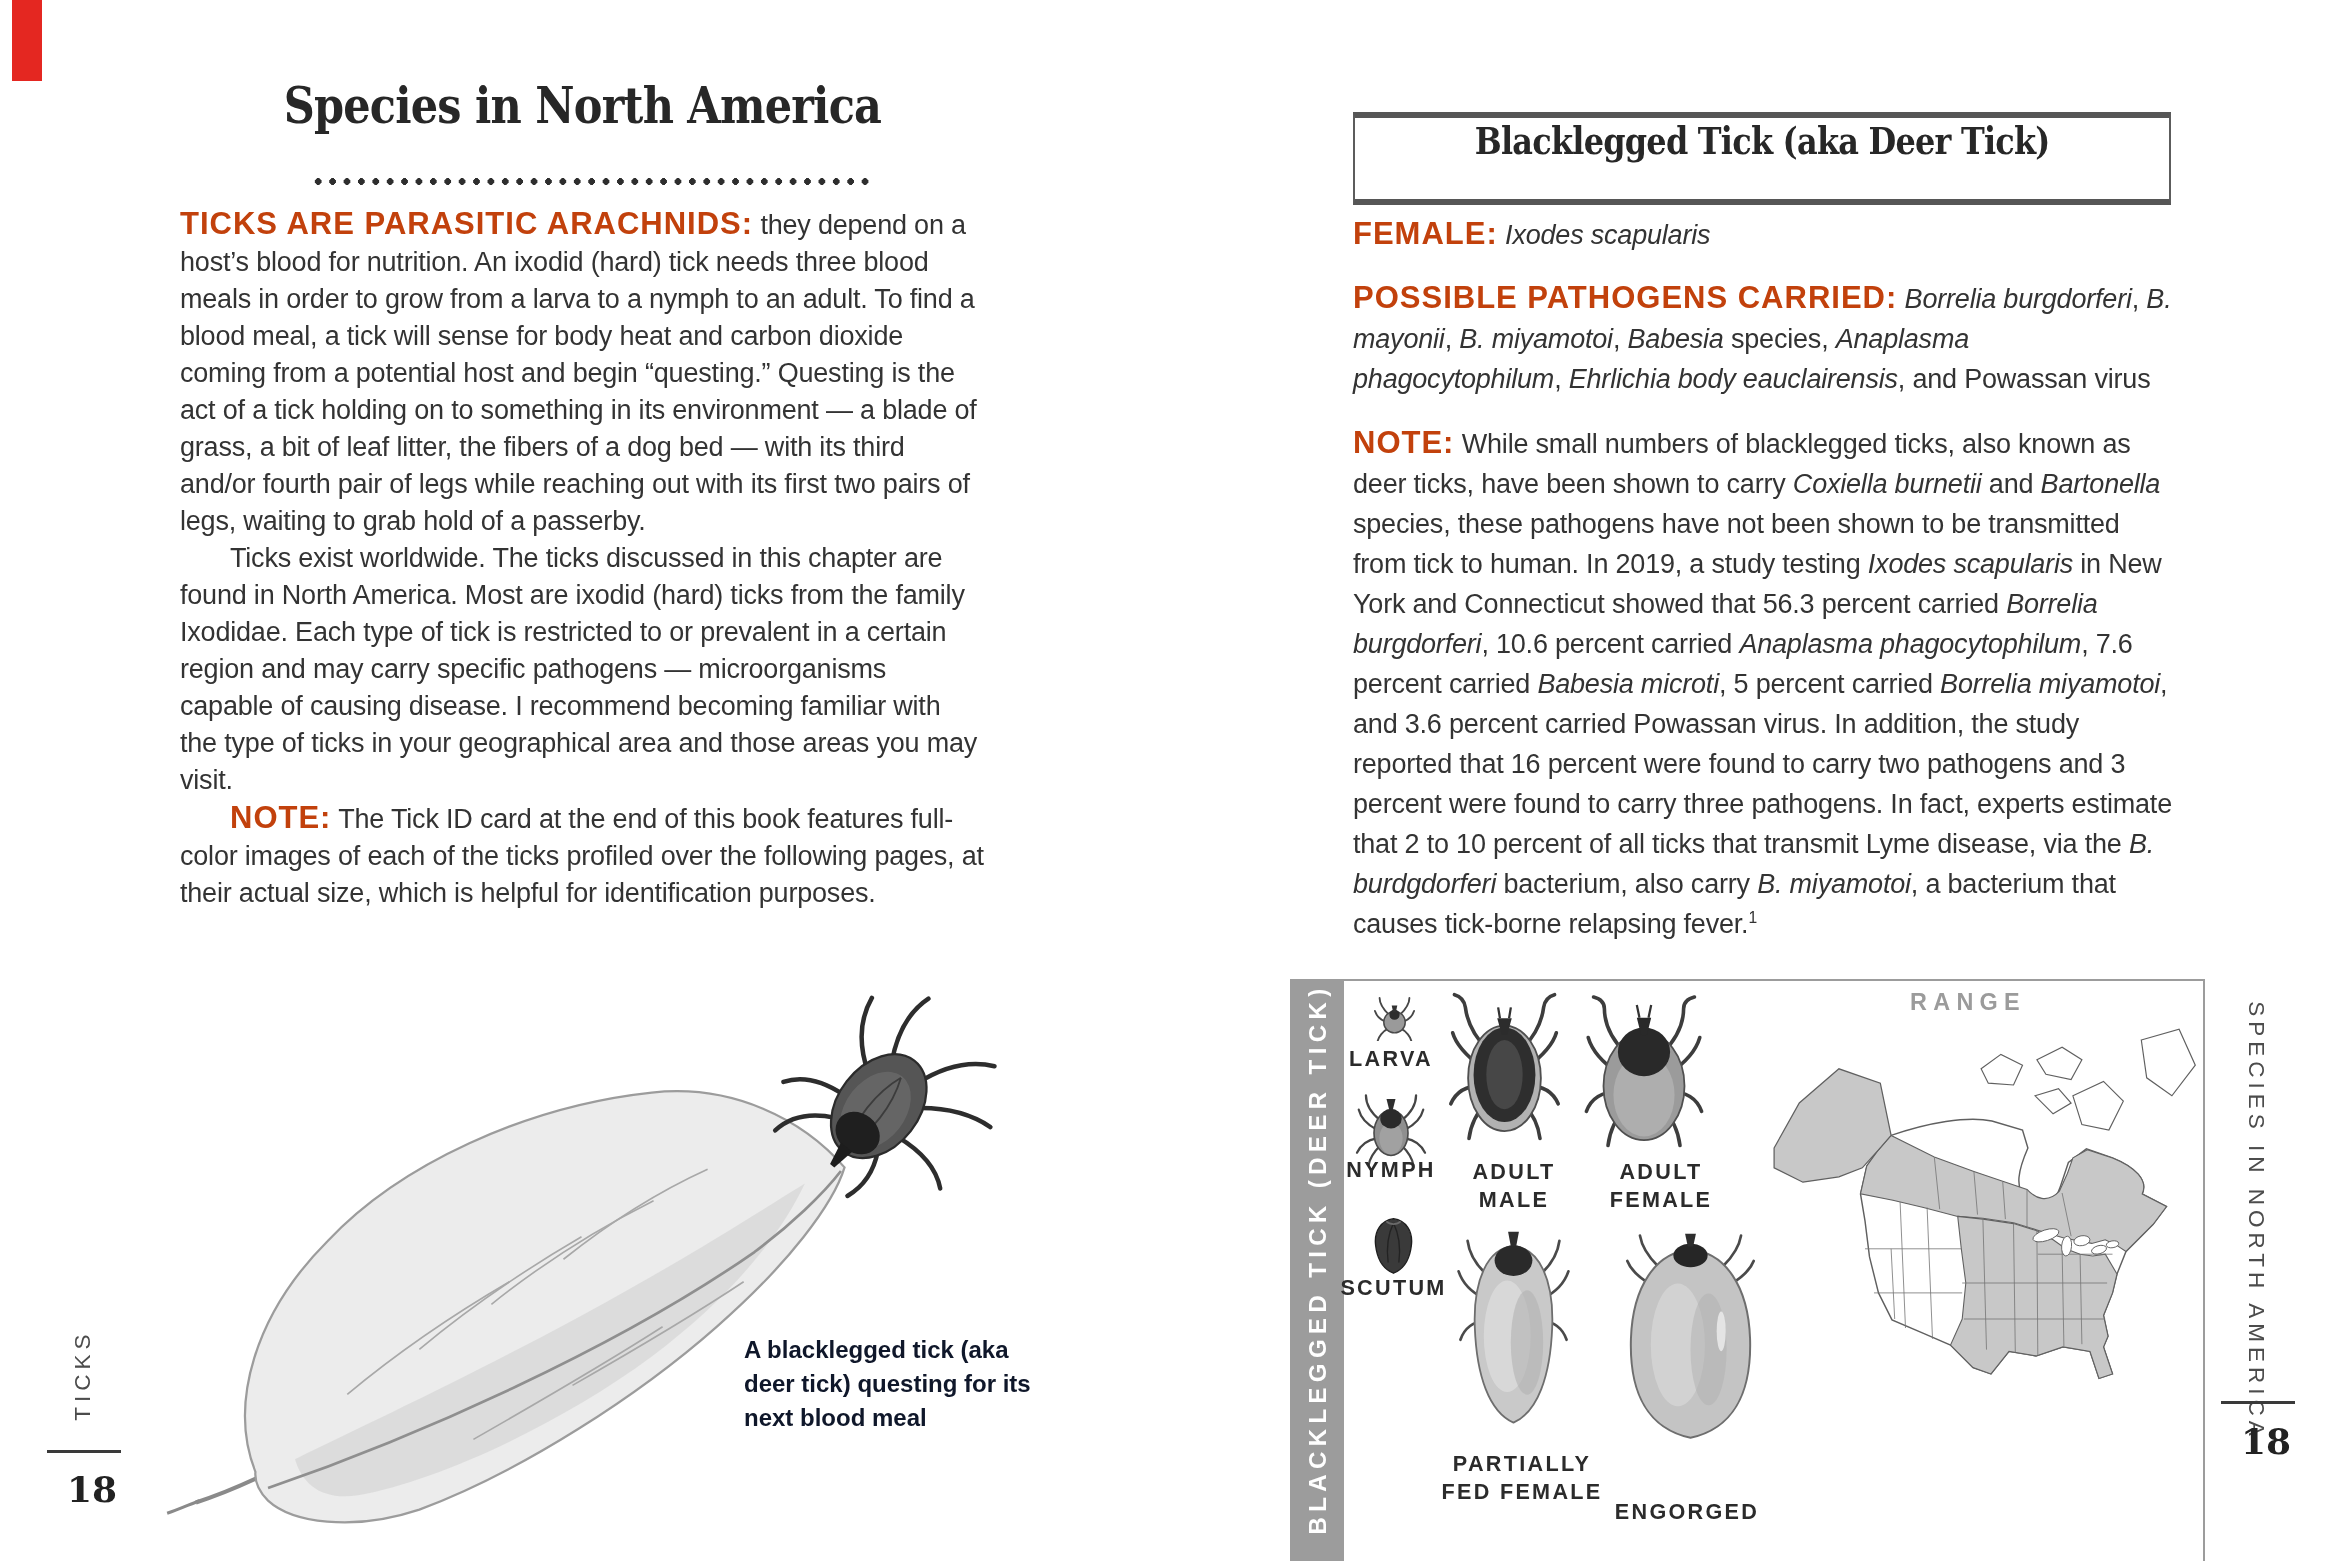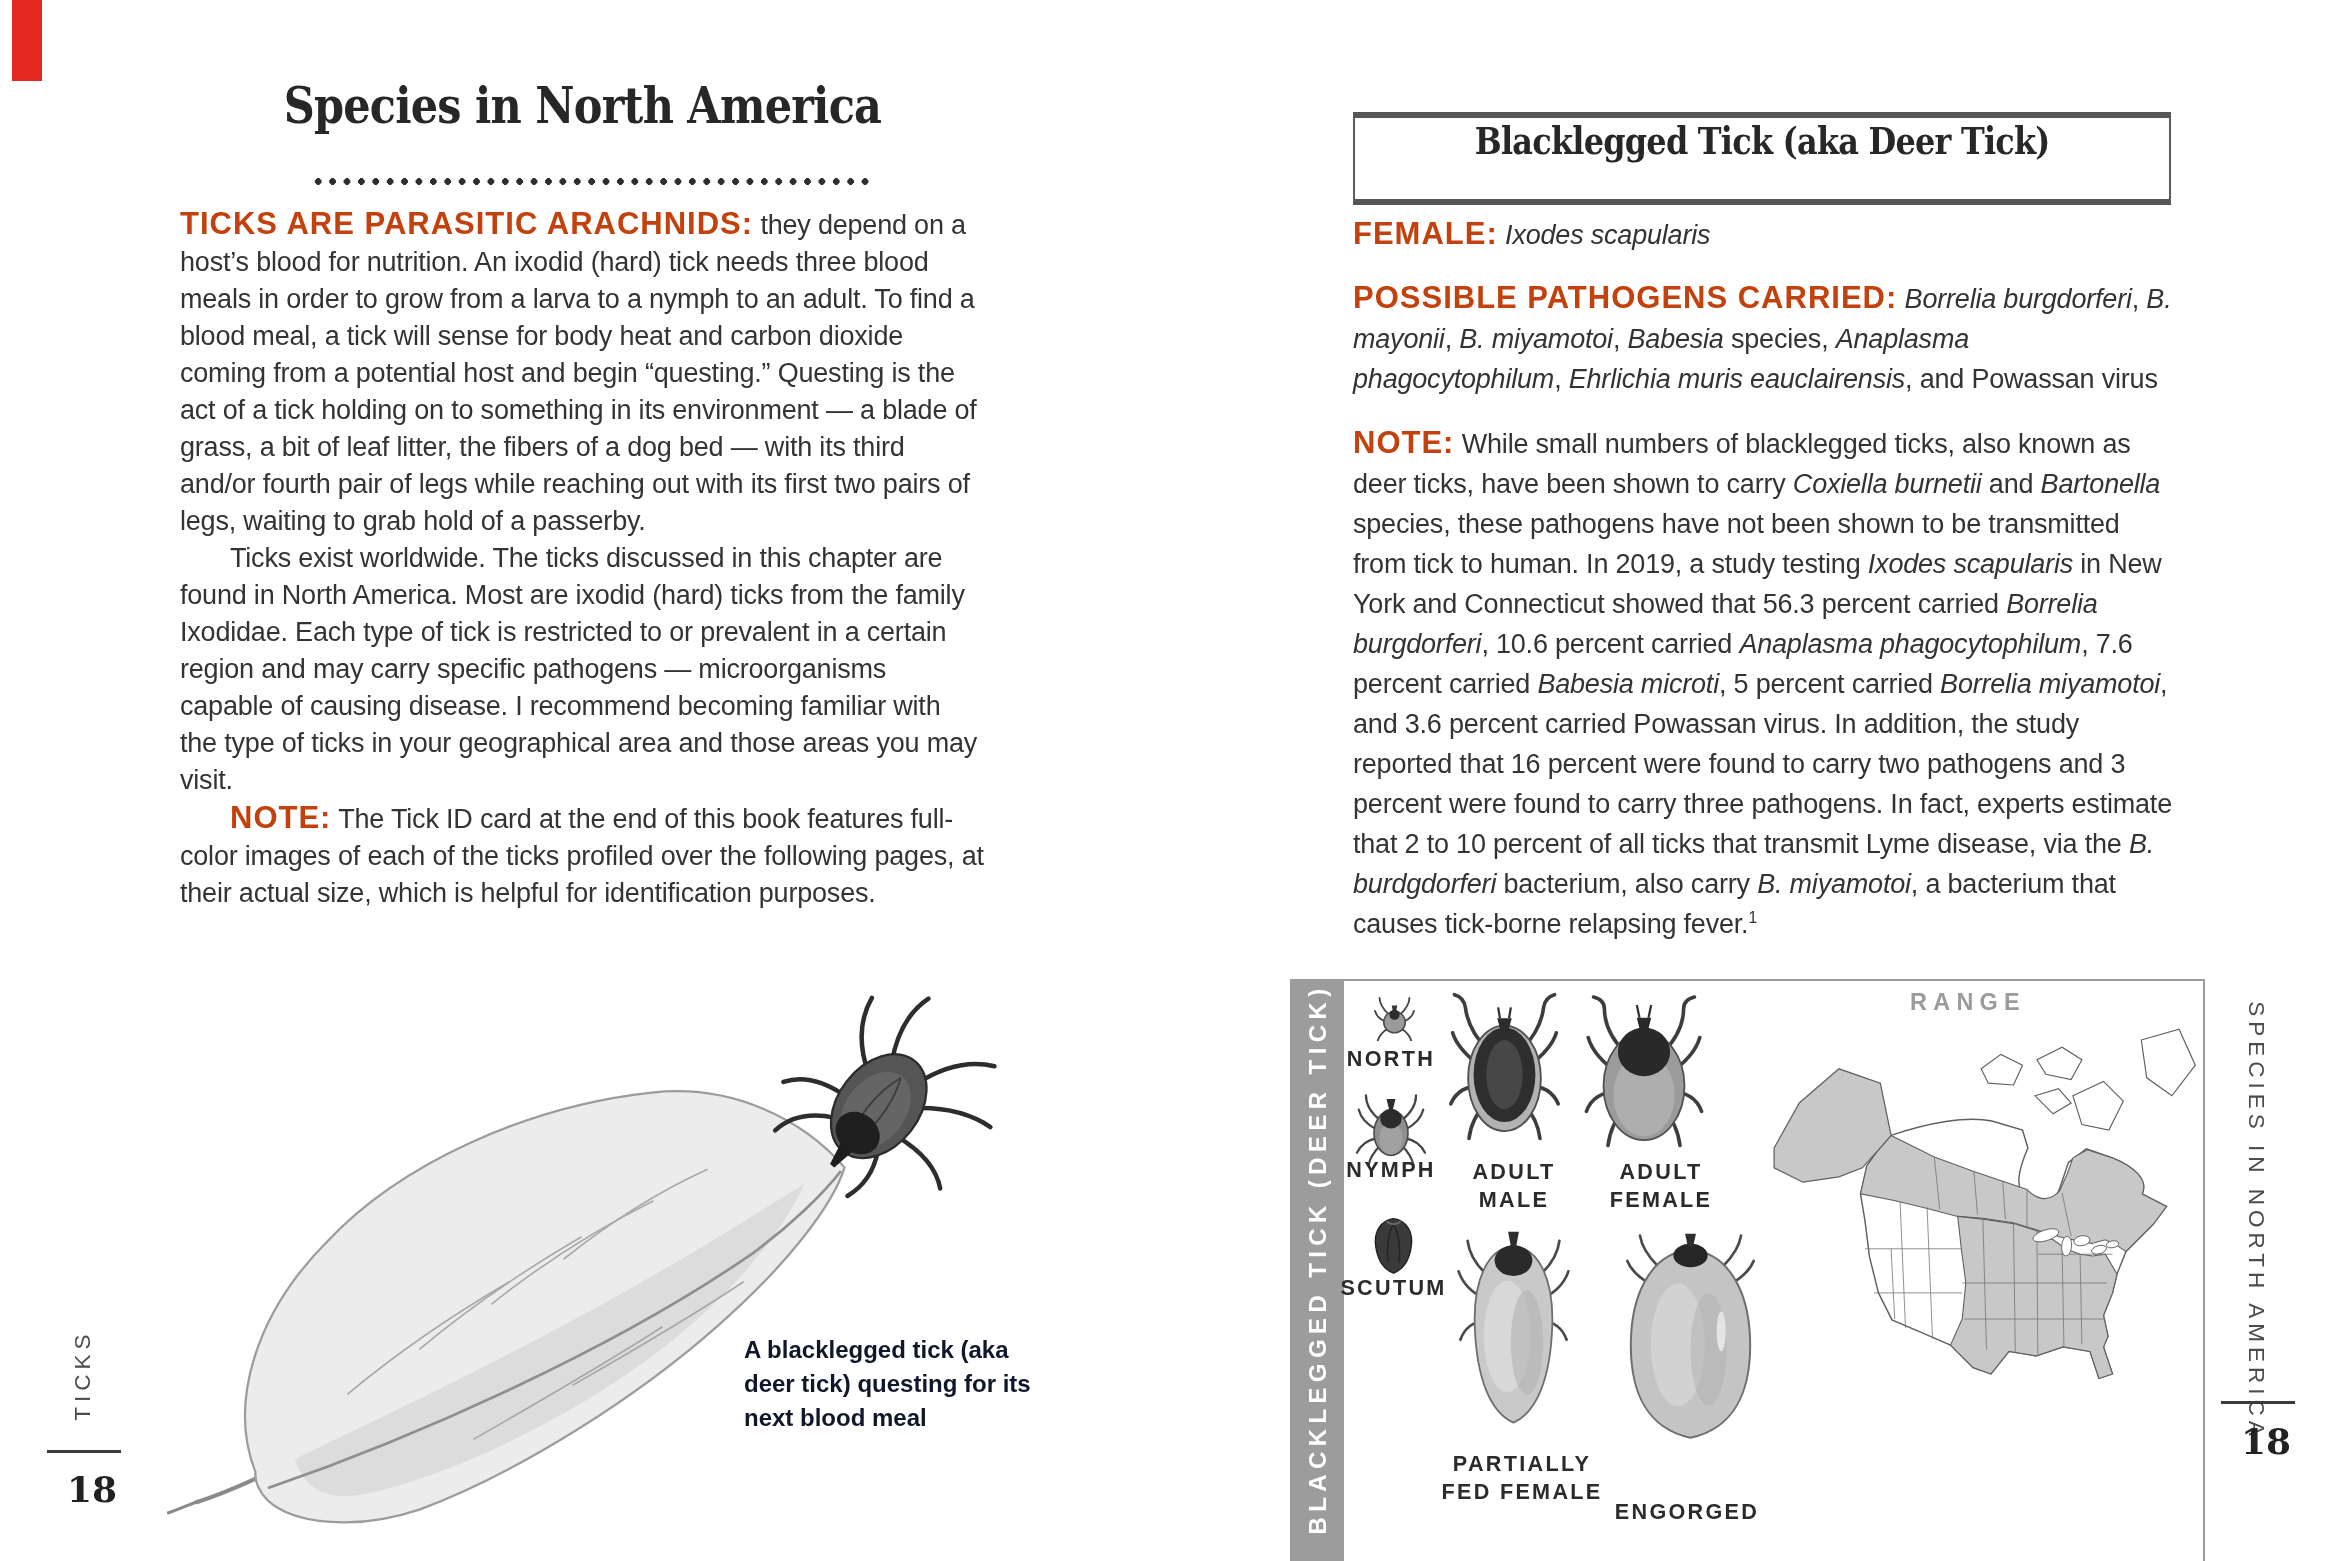--- a/index.html
+++ b/index.html
@@ -116,42 +116,42 @@
   <div class="abs vlabel vlabel-left">TICKS</div>
   <div class="abs folio-rule" style="left:47px;top:1450px;"></div>
   <div class="abs folio" style="left:67px;top:1468px;">18</div>
 
   <div class="abs slab titlebox">
     <span class="condense">Blacklegged Tick (aka Deer Tick)</span>
   </div>
 
   <div class="abs bodycopy right-col">
     <p><b>FEMALE:</b> <i>Ixodes scapularis</i></p>
-    <p><b>POSSIBLE PATHOGENS CARRIED:</b> <i>Borrelia burgdorferi</i>, <i>B. mayonii</i>, <i>B. miyamotoi</i>, <i>Babesia</i> species, <i>Anaplasma phagocytophilum</i>, <i>Ehrlichia muris eauclairensis</i>, and Powassan virus</p>
+    <p><b>POSSIBLE PATHOGENS CARRIED:</b> <i>Borrelia burgdorferi</i>, <i>B. mayonii</i>, <i>B. miyamotoi</i>, <i>Babesia</i> species, <i>Anaplasma phagocytophilum</i>, <i>Ehrlichia body eauclairensis</i>, and Powassan virus</p>
     <p><b>NOTE:</b> While small numbers of blacklegged ticks, also known as deer ticks, have been shown to carry <i>Coxiella burnetii</i> and <i>Bartonella</i> species, these pathogens have not been shown to be transmitted from tick to human. In 2019, a study testing <i>Ixodes scapularis</i> in New York and Connecticut showed that 56.3 percent carried <i>Borrelia burgdorferi</i>, 10.6 percent carried <i>Anaplasma phagocytophilum</i>, 7.6 percent carried <i>Babesia microti</i>, 5 percent carried <i>Borrelia miyamotoi</i>, and 3.6 percent carried Powassan virus. In addition, the study reported that 16 percent were found to carry two pathogens and 3 percent were found to carry three pathogens. In fact, experts estimate that 2 to 10 percent of all ticks that transmit Lyme disease, via the <i>B. burdgdorferi</i> bacterium, also carry <i>B. miyamotoi</i>, a bacterium that causes tick-borne relapsing fever.<sup>1</sup></p>
   </div>
 
   <div class="abs panel"></div>
   <div class="abs panel-sidebar"></div>
   <div class="abs sidebar-label">BLACKLEGGED TICK (DEER TICK)</div>
 
   <svg class="abs" style="left:1374px;top:994px;" width="41" height="47" viewBox="0 0 44 50">
     <g stroke="#474747" stroke-width="2" stroke-linecap="round" fill="none">
       <path d="M16,22 C10,16 6,10 6,4"></path>
         <path d="M14,30 C7,28 3,24 1,18"></path>
         <path d="M15,37 C9,40 5,46 4,50"></path>
       <path d="M28,22 C34,16 38,10 38,4"></path>
         <path d="M30,30 C37,28 41,24 43,18"></path>
         <path d="M29,37 C35,40 39,46 40,50"></path>
     </g>
     <circle cx="22" cy="30" r="11.5" fill="#9a9a9a" stroke="#4a4a4a" stroke-width="1.6"></circle>
     <circle cx="22" cy="22" r="5.5" fill="#2e2e2e"></circle>
     <path d="M19,12 h6 l-1.5,7 h-3 Z" fill="#333"></path>
   </svg>
-  <div class="abs stage-label" style="left:1319px;top:1045px;width:144px;">NORTH</div>
+  <div class="abs stage-label" style="left:1319px;top:1045px;width:144px;">LARVA</div>
 
   <svg class="abs" style="left:1355px;top:1090px;" width="72" height="77" viewBox="0 0 80 86">
     <g stroke="#454545" stroke-width="2.5" stroke-linecap="round" fill="none">
       <path d="M28,34 C18,26 12,16 12,6"></path>
         <path d="M24,44 C12,38 6,30 4,22"></path>
       <path d="M24,54 C12,56 6,62 2,70"></path>
         <path d="M28,62 C20,70 16,78 15,84"></path>
       <path d="M52,34 C62,26 68,16 68,6"></path>
         <path d="M56,44 C68,38 74,30 76,22"></path>
       <path d="M56,54 C68,56 74,62 78,70"></path>

